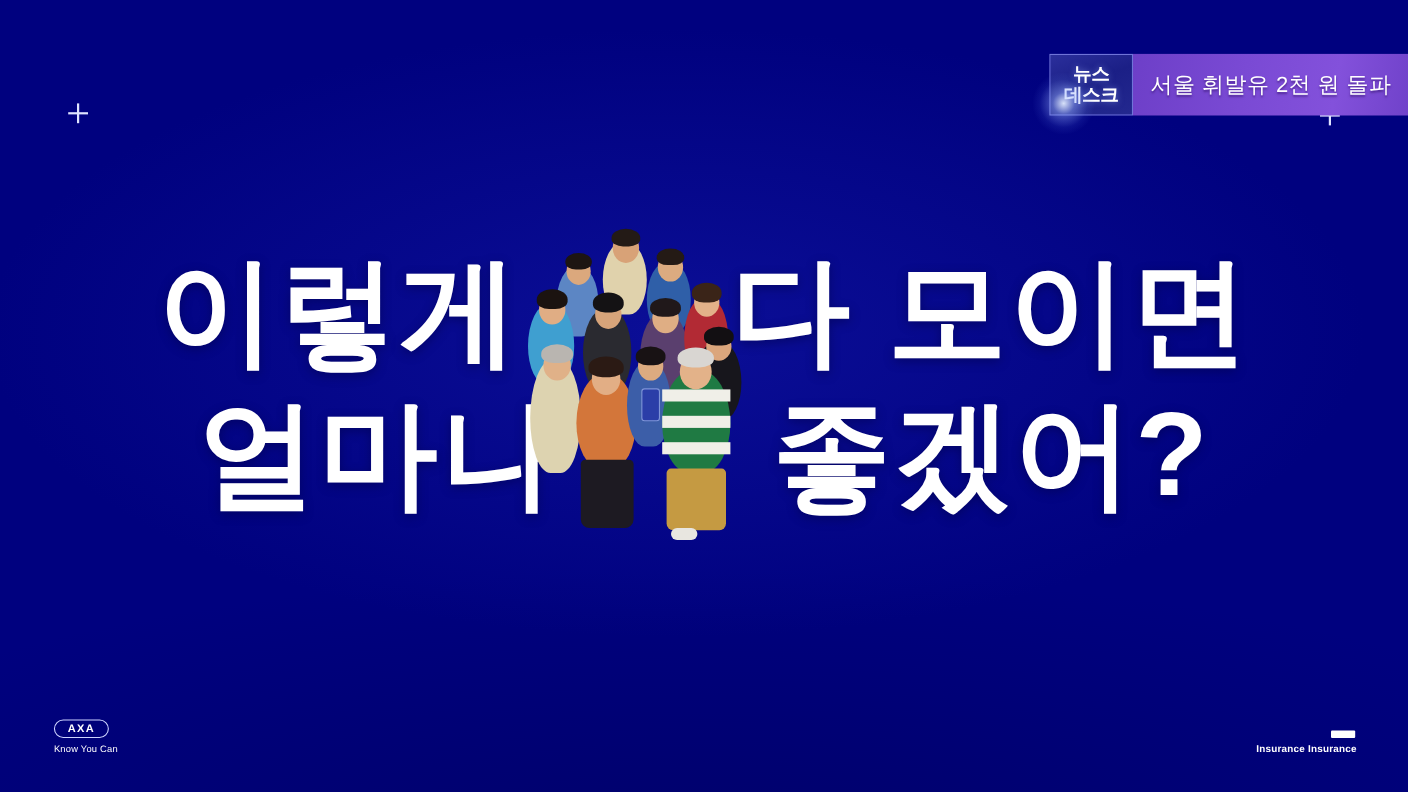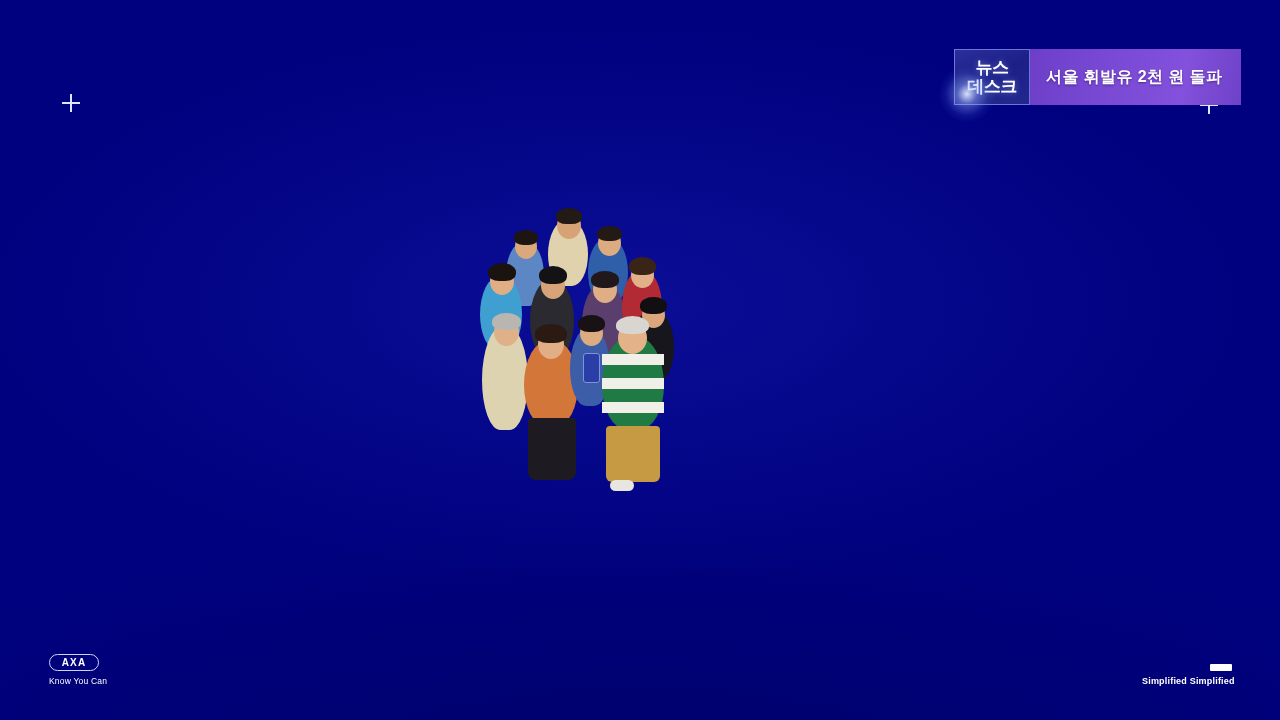--- a/index.html
+++ b/index.html
@@ -183,37 +183,41 @@
   }
   #news-headline-box {
     height: 56px;
     padding: 0 19px 0 16px;
     background: linear-gradient(100deg, #6d3fc8 0%, #7a4ad4 40%, #8351db 72%, #6f41c9 100%);
     display: flex;
     align-items: center;
   }
   #news-headline-text {
     color: #ffffff;
-    font-size: 16px;
-    font-weight: 700;
+    font-size: 20px;
+    font-weight: 400;
     letter-spacing: 0.4px;
     white-space: nowrap;
     text-shadow: 0 1px 2px rgba(40,10,90,0.55);
   }
 </style>
 </head>
 <body>
 
 <div id="stage" style="background: rgb(0, 1, 127);">
 
   <div id="vignette"></div>
 
   <div class="crosshair" id="crosshair-left"></div>
   <div class="crosshair" id="crosshair-right"></div>
 
+  <div id="headline">
+    <span class="headline-line">이렇게      다 모이면</span>
+    <span class="headline-line">얼마나      좋겠어?</span>
+  </div>
 
   <div id="crowd">
 
     <div class="person" style="left:78px;  top:2px;   width:40px; height:66px; background:#e0d2ac;"></div>
     <div class="head" style="left:87px;  top:-6px;  width:24px; height:27px; background:#d8a277;"></div>
     <div class="hair" style="left:86px;  top:-10px; width:26px; height:16px; background:#231a16;"></div>
 
     <div class="person" style="left:36px;  top:24px;  width:38px; height:64px; background:#5c86c4;"></div>
     <div class="head" style="left:45px;  top:16px;  width:22px; height:25px; background:#dba87d;"></div>
     <div class="hair" style="left:44px;  top:12px;  width:24px; height:15px; background:#1d1512;"></div>
@@ -266,21 +270,21 @@
     <div style="position:absolute; left:140px; top:262px; width:24px; height:11px; background:#e8e6e0; border-radius:6px;"></div>
   </div>
 
   <div id="axa-logo">
     <div id="axa-badge">AXA</div>
     <div id="axa-tagline">Know You Can</div>
   </div>
 
   <div id="simplified-mark">
     <div id="simplified-swatch"></div>
-    <div id="simplified-label">Simplified Simplified</div>
+    <div id="simplified-label">Insurance Insurance</div>
   </div>
 
   <div id="news-banner">
     <div id="news-logo-box">
       <span class="news-logo-line">뉴스</span>
       <span class="news-logo-line">데스크</span>
       <div id="logo-glow"></div>
     </div>
     <div id="news-headline-box">
       <span id="news-headline-text">서울 휘발유 2천 원 돌파</span>

